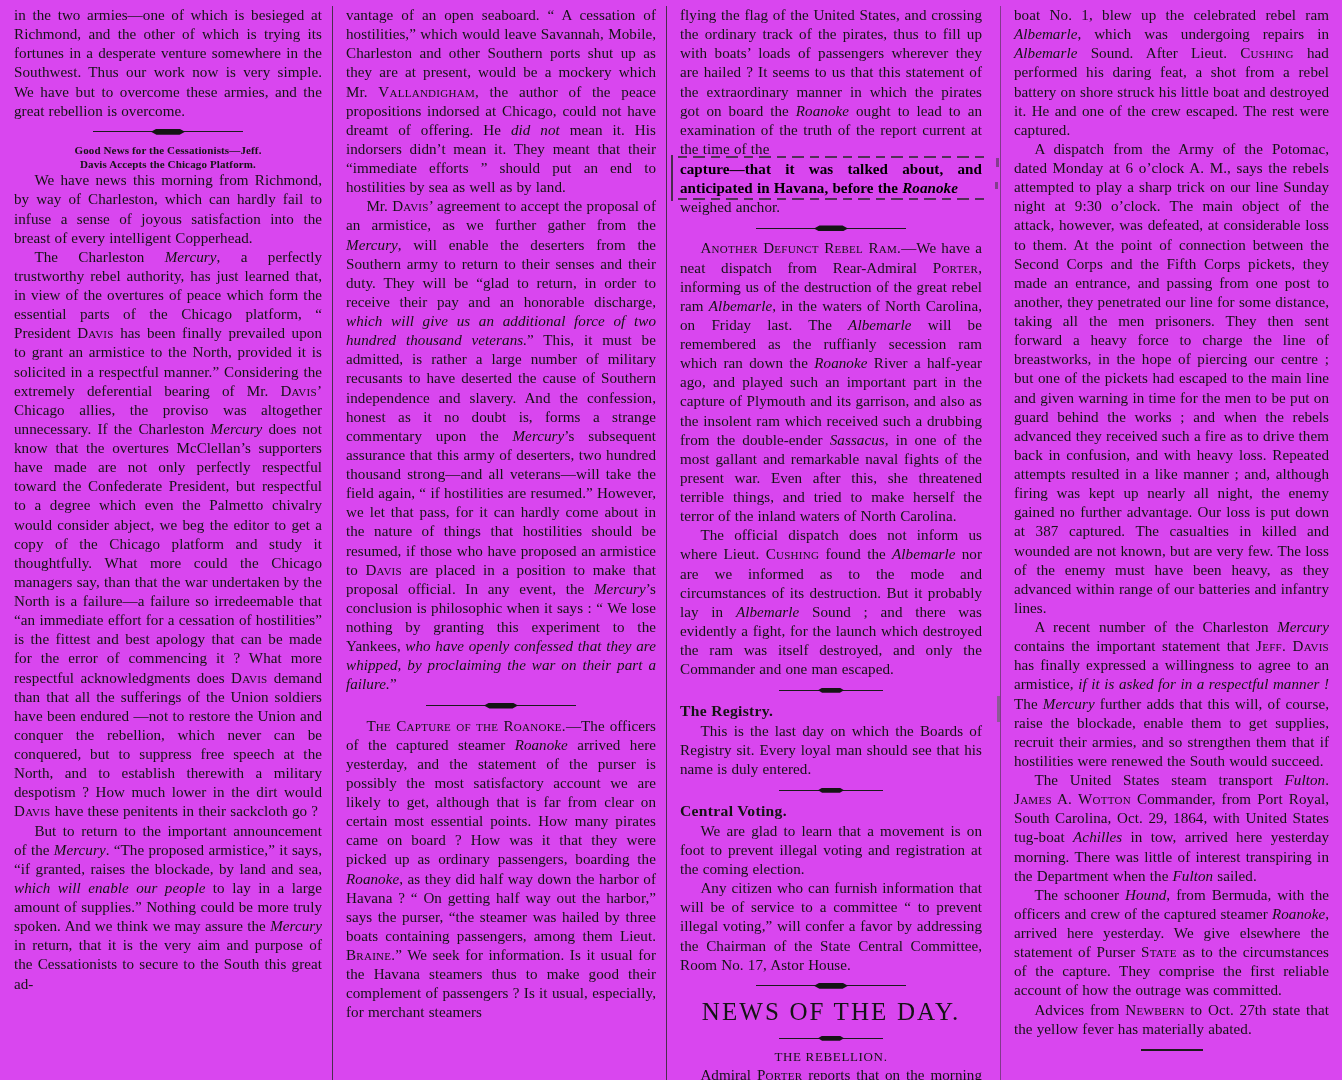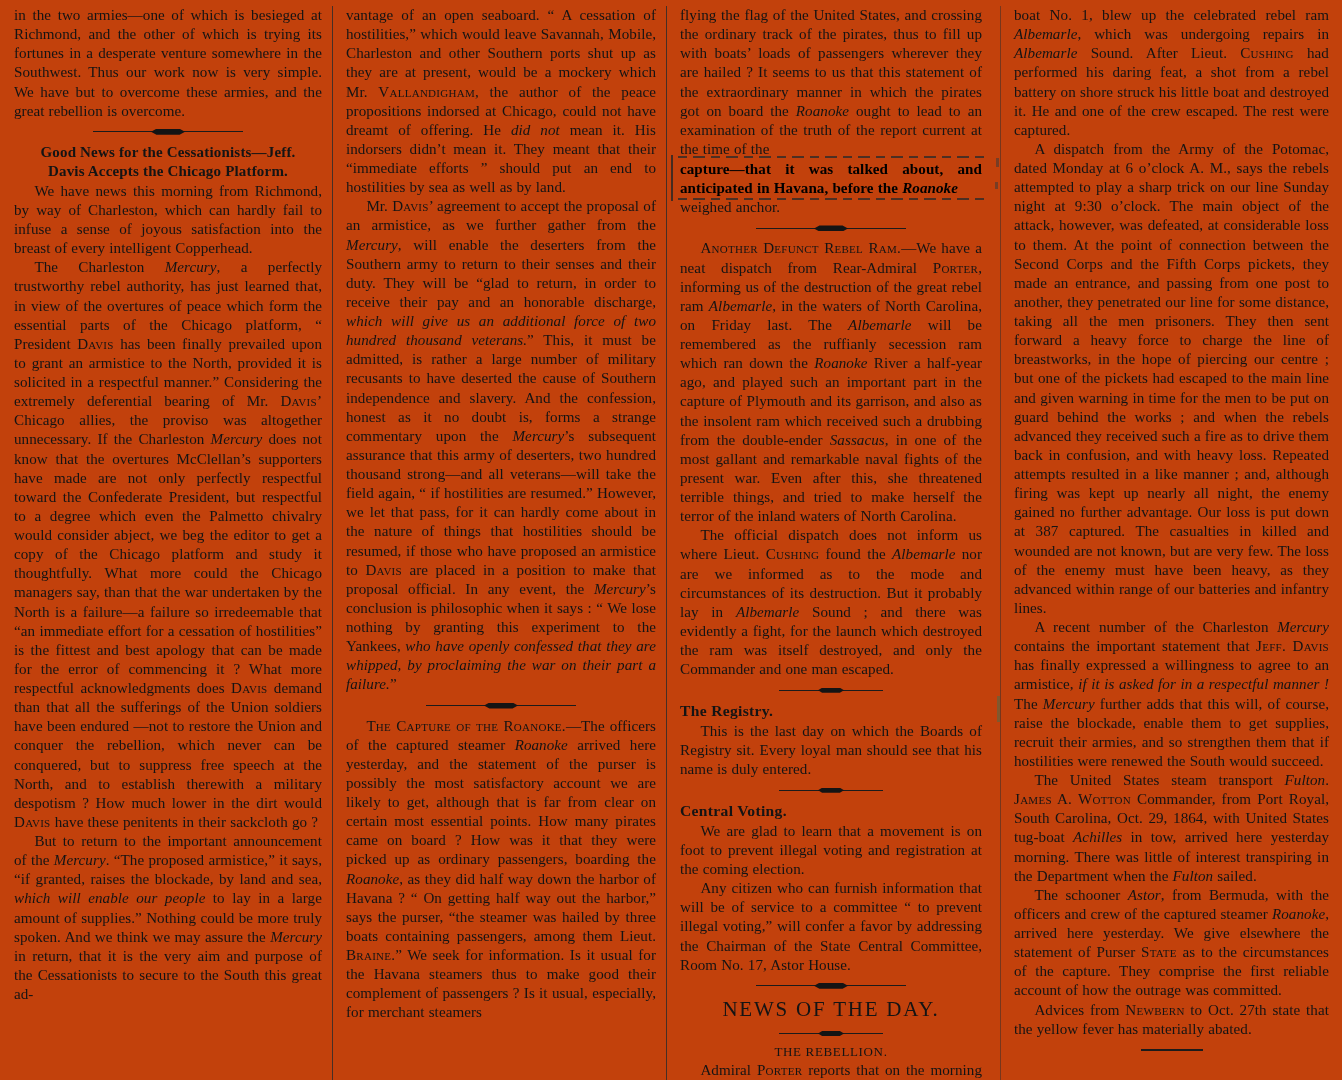--- a/index.html
+++ b/index.html
@@ -13,21 +13,21 @@
     height: 1080px;
     overflow: hidden;
     font-family: "Liberation Serif", "DejaVu Serif", serif;
     color: #141414;
   }
 
   .page {
     position: relative;
     width: 1342px;
     height: 1080px;
-    background: #c2410c;
+    background: #d946ef;
     display: flex;
     box-sizing: border-box;
     padding: 6px 0 0 0;
   }
 
   .column {
     position: relative;
     box-sizing: border-box;
     padding: 0 10px;
     overflow: hidden;
@@ -72,40 +72,40 @@
   .sc {
     font-variant: small-caps;
     letter-spacing: 0.018em;
   }
 
   
   .headline {
     margin: 0;
     text-align: center;
     font-weight: bold;
-    font-size: 15px;
+    font-size: 11px;
     line-height: 1.3;
     letter-spacing: 0.012em;
     font-family: "Liberation Serif", "DejaVu Serif", serif;
   }
   .headline .hl-line { display: block; }
 
   .subhead {
     margin: 0;
     text-align: left;
     font-weight: bold;
     font-size: 15.6px;
     line-height: 1.32;
     letter-spacing: 0.02em;
   }
 
   .display-head {
     margin: 0;
     text-align: center;
-    font-size: 21px;
+    font-size: 25px;
     line-height: 1.22;
     letter-spacing: 0.085em;
     font-weight: normal;
     font-family: "Liberation Serif", "DejaVu Serif", serif;
   }
   .section-head {
     margin: 0;
     text-align: center;
     font-size: 13px;
     line-height: 1.25;
@@ -269,19 +269,19 @@
         <div class="rule-fancy small"></div>
       </div>
       <div class="section-head">THE REBELLION.</div>
       <p class="para">Admiral <span class="sc">Porter</span> reports that on the morning of the 28th Lieut. , in command of Picket-</p>
     </div>
   <div class="column col-4">
       <p class="para cont">boat No. 1, blew up the celebrated rebel ram <i>Albemarle</i>, which was undergoing repairs in <i>Albemarle</i> Sound. After Lieut. <span class="sc">Cushing</span> had performed his daring feat, a shot from a rebel battery on shore struck his little boat and destroyed it. He and one of the crew escaped. The rest were captured.</p>
       <p class="para">A dispatch from the Army of the Potomac, dated Monday at 6 o’clock A. M., says the rebels attempted to play a sharp trick on our line Sunday night at 9:30 o’clock. The main object of the attack, however, was defeated, at considerable loss to them. At the point of connection between the Second Corps and the Fifth Corps pickets, they made an entrance, and passing from one post to another, they penetrated our line for some distance, taking all the men prisoners. They then sent forward a heavy force to charge the line of breastworks, in the hope of piercing our centre ; but one of the pickets had escaped to the main line and given warning in time for the men to be put on guard behind the works ; and when the rebels advanced they received such a fire as to drive them back in confusion, and with heavy loss. Repeated attempts resulted in a like manner ; and, although firing was kept up nearly all night, the enemy gained no further advantage. Our loss is put down at 387 captured. The casualties in killed and wounded are not known, but are very few. The loss of the enemy must have been heavy, as they advanced within range of our batteries and infantry lines.</p>
       <p class="para">A recent number of the Charleston <i>Mercury</i> contains the important statement that <span class="sc">Jeff.</span> <span class="sc">Davis</span> has finally expressed a willingness to agree to an armistice, <i>if it is asked for in a respectful manner !</i> The <i>Mercury</i> further adds that this will, of course, raise the blockade, enable them to get supplies, recruit their armies, and so strengthen them that if hostilities were renewed the South would succeed.</p>
       <p class="para">The United States steam transport <i>Fulton</i>. <span class="sc">James</span> A. <span class="sc">Wotton</span> Commander, from Port Royal, South Carolina, Oct. 29, 1864, with United States tug-boat <i>Achilles</i> in tow, arrived here yesterday morning. There was little of interest transpiring in the Department when the <i>Fulton</i> sailed.</p>
-      <p class="para">The schooner <i>Astor</i>, from Bermuda, with the officers and crew of the captured steamer <i>Roanoke</i>, arrived here yesterday. We give elsewhere the statement of Purser <span class="sc">State</span> as to the circumstances of the capture. They comprise the first reliable account of how the outrage was committed.</p>
+      <p class="para">The schooner <i>Hound</i>, from Bermuda, with the officers and crew of the captured steamer <i>Roanoke</i>, arrived here yesterday. We give elsewhere the statement of Purser <span class="sc">State</span> as to the circumstances of the capture. They comprise the first reliable account of how the outrage was committed.</p>
       <p class="para">Advices from <span class="sc">Newbern</span> to Oct. 27th state that the yellow fever has materially abated.</p>
       <div class="rule-plain">
         <span></span>
       </div>
     </div>
 </div>
 
 </body></html>

